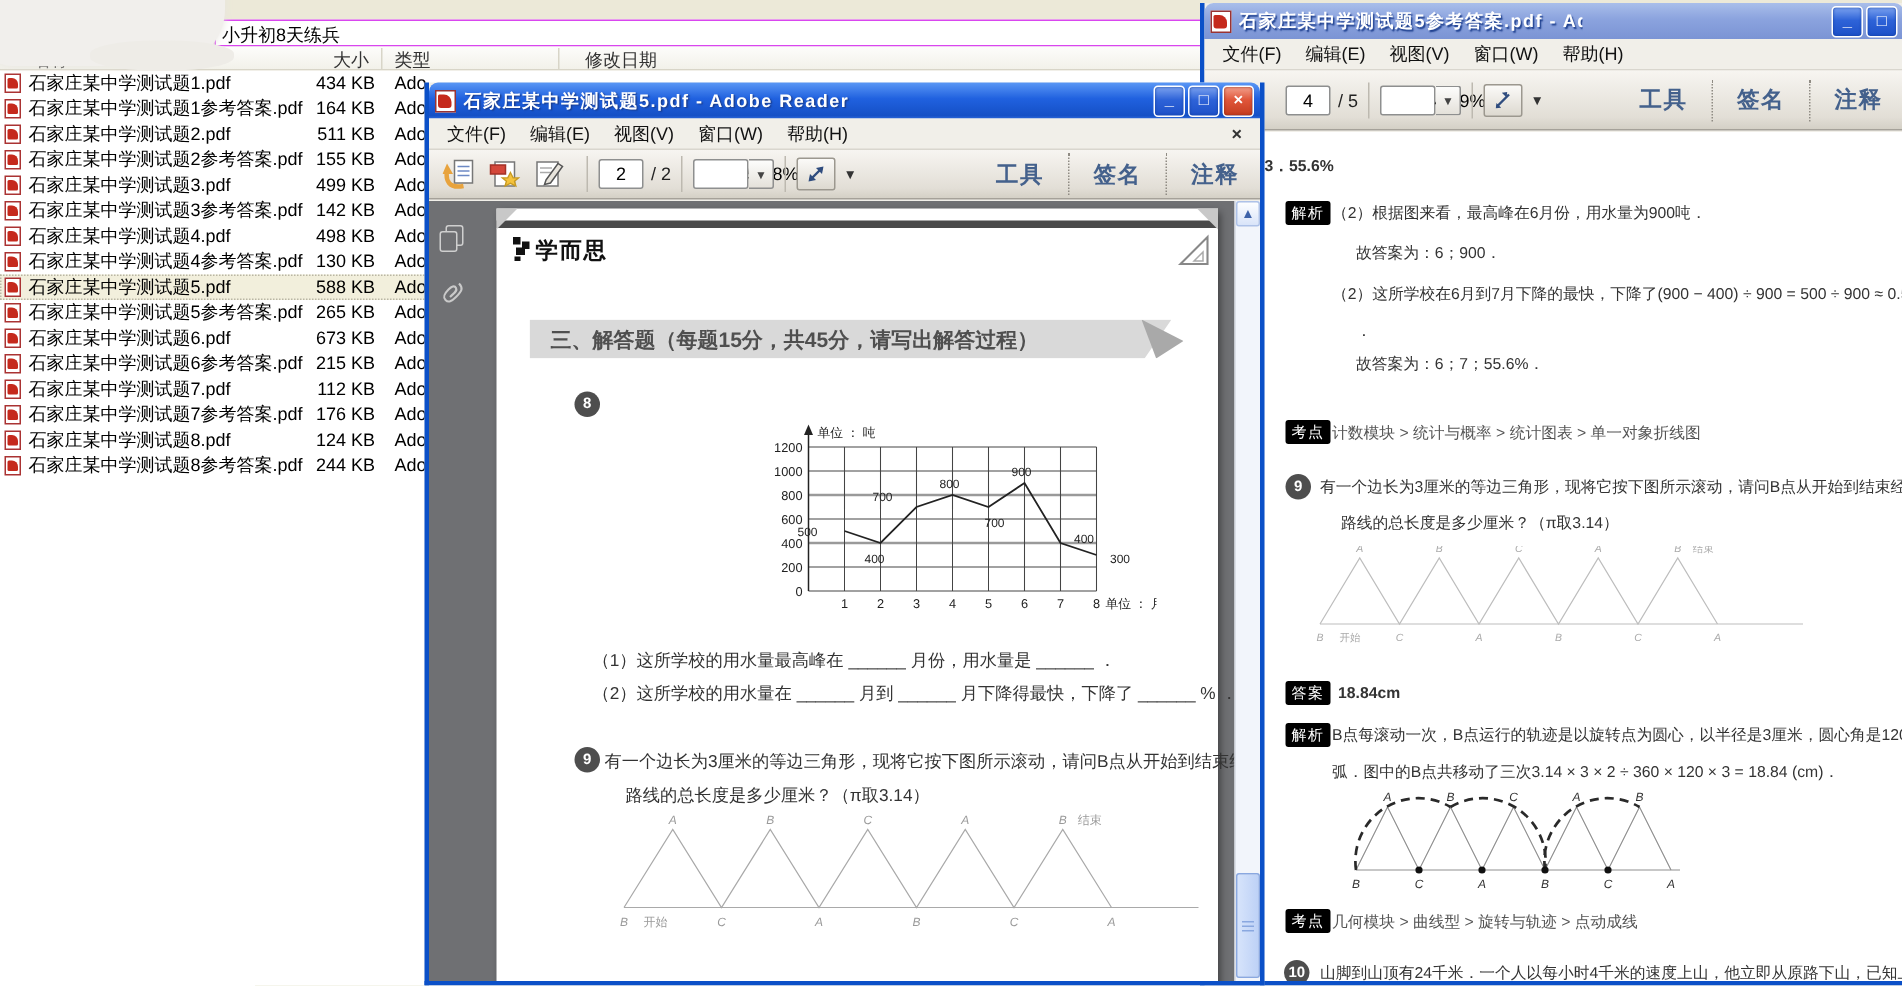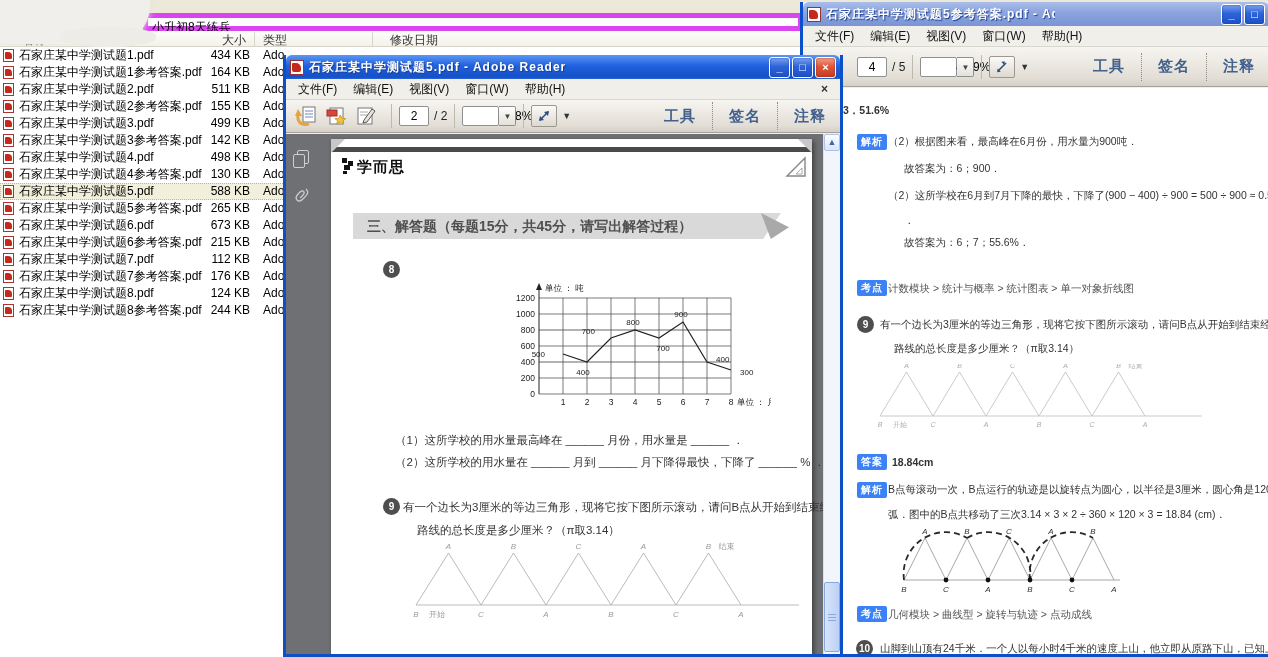--- a/index.html
+++ b/index.html
@@ -2,21 +2,21 @@
 <html><head>
 <meta charset="utf-8">
 <style>
   * { margin:0; padding:0; box-sizing:border-box; font-family:"Liberation Sans","DejaVu Sans",sans-serif; }
   html,body { width:1268px; height:657px; overflow:hidden; }
   body { position:relative; background:#ECE9D8; font-size:12px; }
   .abs { position:absolute; }
 
   
   #explorer { left:0; top:0; width:845px; height:657px; background:#ECE9D8; }
-  #addressbar { left:143px; top:13px; width:660px; height:18px; background:#fff; border:5px solid #d946ef; padding:1px 4px; font-size:12px; color:#000; }
+  #addressbar { left:143px; top:13px; width:660px; height:18px; background:#fff; border:1px solid #d946ef; padding:1px 4px; font-size:12px; color:#000; }
   #colheaders { left:0; top:31px; width:845px; height:16px; background:linear-gradient(#FDFDFB,#F2F1EA); border-bottom:1px solid #D8D5C8; color:#333; }
   .colhead { position:absolute; top:1px; font-size:12px; }
   .colsep { position:absolute; top:1px; width:1px; height:14px; background:#D8D5C8; }
   #filelist { left:0; top:47px; width:845px; height:610px; background:#fff; }
   .frow { position:relative; height:17px; line-height:17px; white-space:nowrap;padding-left:36px; }
   .frow.sel { background:#F2EFDC; outline:1px dotted #B9B6A4; outline-offset:-1px; }
   .ficon { position:absolute; left:3px; top:2px; width:11px; height:13px; background:#fff; border:1px solid #A33; }
   .ficon::after { content:""; position:absolute; left:1px; top:2px; width:7px; height:7px; background:#C5291C; border-radius:1px 4px 1px 1px; }
   .fname { position:absolute; left:19px; font-size:12px; color:#000; }
   .fsize { position:absolute; left:170px; width:80px; text-align:right; font-size:12px; color:#000; }
@@ -74,21 +74,21 @@
   
   .topstrip { position:absolute; left:0; height:5px; background:#4A4A4A; }
   .cornercut { position:absolute; top:0; width:0; height:0; border-style:solid; }
   .logo { position:absolute; font-weight:bold; font-size:15px; color:#111; letter-spacing:1px; }
   .logoico { display:inline-block; vertical-align:-2px; margin-right:3px; }
   .banner { position:absolute; background:#D9D9D9; color:#4F4F4F; font-weight:bold; font-size:14px; line-height:26px; padding-left:14px;
             clip-path:polygon(0 0,100% 0,calc(100% - 18px) 100%,0 100%); }
   .banner-tail { position:absolute; background:#A9A9A9; clip-path:polygon(0 0,100% 55%,35% 100%); }
   .qbadge { position:absolute; width:17px; height:17px; border-radius:50%; background:#4E4E4E; color:#fff; font-size:10px; font-weight:bold; text-align:center; line-height:17px; }
   .ptext { position:absolute; font-size:11.5px; color:#333; white-space:nowrap; }
-  .graybadge { position:absolute; background:#3b82f6; color:#fff; font-size:10px; text-align:center; border-radius:2px; padding:1px 4px; letter-spacing:1px;font-weight:bold; }
+  .graybadge { position:absolute; background:#000000; color:#fff; font-size:10px; text-align:center; border-radius:2px; padding:1px 4px; letter-spacing:1px; }
   .atext { position:absolute; font-size:10.5px; color:#333; white-space:nowrap; }
   .setsquare { position:absolute; }
 
   
   #reader-answers { left:800px; top:2px; width:472px; height:655px; }
   #ra-doc { top:86px; }
   .darkstrip { position:absolute; left:0; top:0; bottom:0; width:7px; background:#3E3F41; }
 </style>
 </head>
 <body>
@@ -238,21 +238,21 @@
     <span style="flex:1"></span>
     <span class="rtool">工具</span>
     <span class="tsep dotted"></span>
     <span class="rtool">签名</span>
     <span class="tsep dotted"></span>
     <span class="rtool">注释</span>
   </div>
   <div id="ra-doc" class="docarea">
     <div class="darkstrip"></div>
     <div class="page" style="left:7px; top:0; width:470px; height:575px">
-      <div class="atext" style="left:33px; top:16px; font-weight:bold">3．51.6%</div>
+      <div class="atext" style="left:33px; top:16px; font-weight:bold">3．55.6%</div>
 
       <div class="graybadge" style="left:47px; top:46px">解析</div>
       <div class="atext" style="left:78px; top:47px">（2）根据图来看，最高峰在6月份，用水量为900吨．</div>
       <div class="atext" style="left:94px; top:74px">故答案为：6；900．</div>
       <div class="atext" style="left:78px; top:101px">（2）这所学校在6月到7月下降的最快，下降了(900 − 400) ÷ 900 = 500 ÷ 900 ≈ 0.556 = 55.6%</div>
       <div class="atext" style="left:94px; top:126px">．</div>
       <div class="atext" style="left:94px; top:148px">故答案为：6；7；55.6%．</div>
 
       <div class="graybadge" style="left:47px; top:192px">考点</div>
       <div class="atext" style="left:78px; top:194px; color:#555">计数模块 &gt; 统计与概率 &gt; 统计图表 &gt; 单一对象折线图</div>

